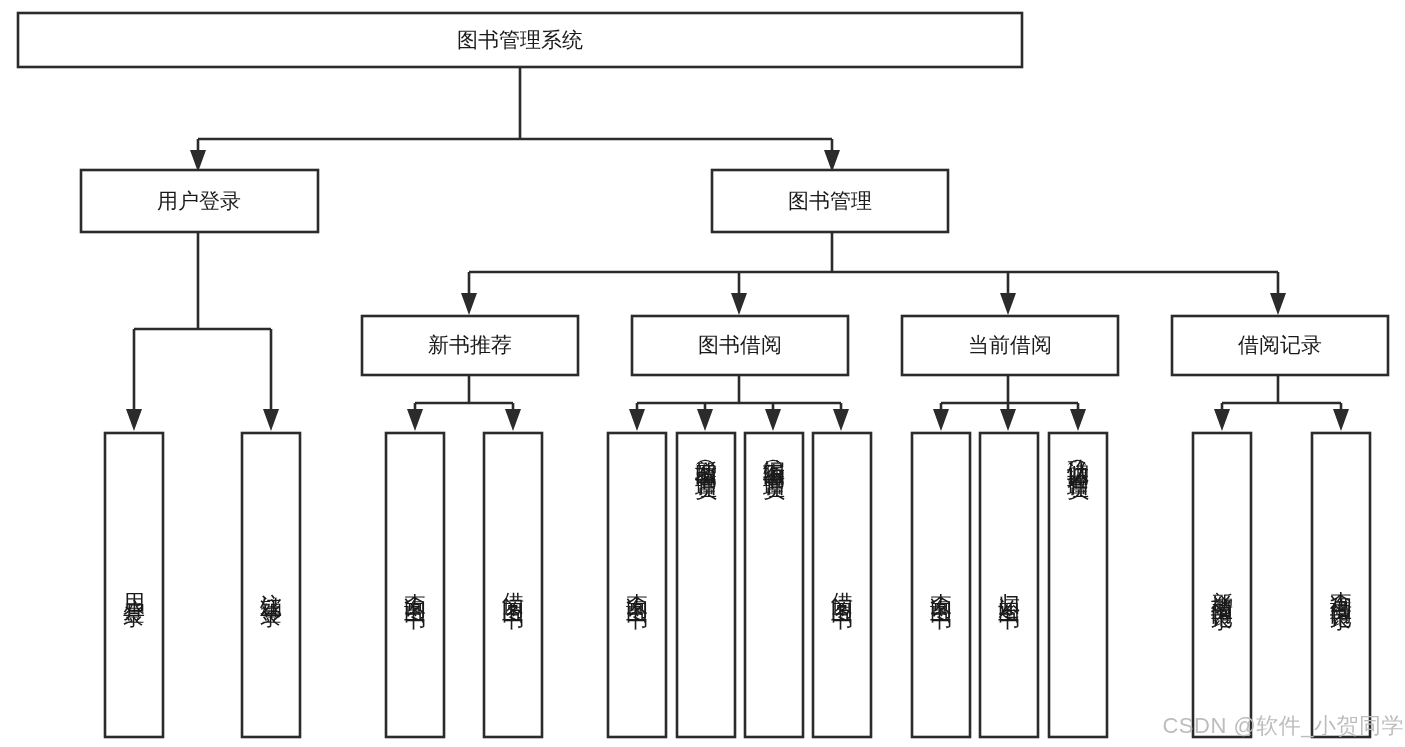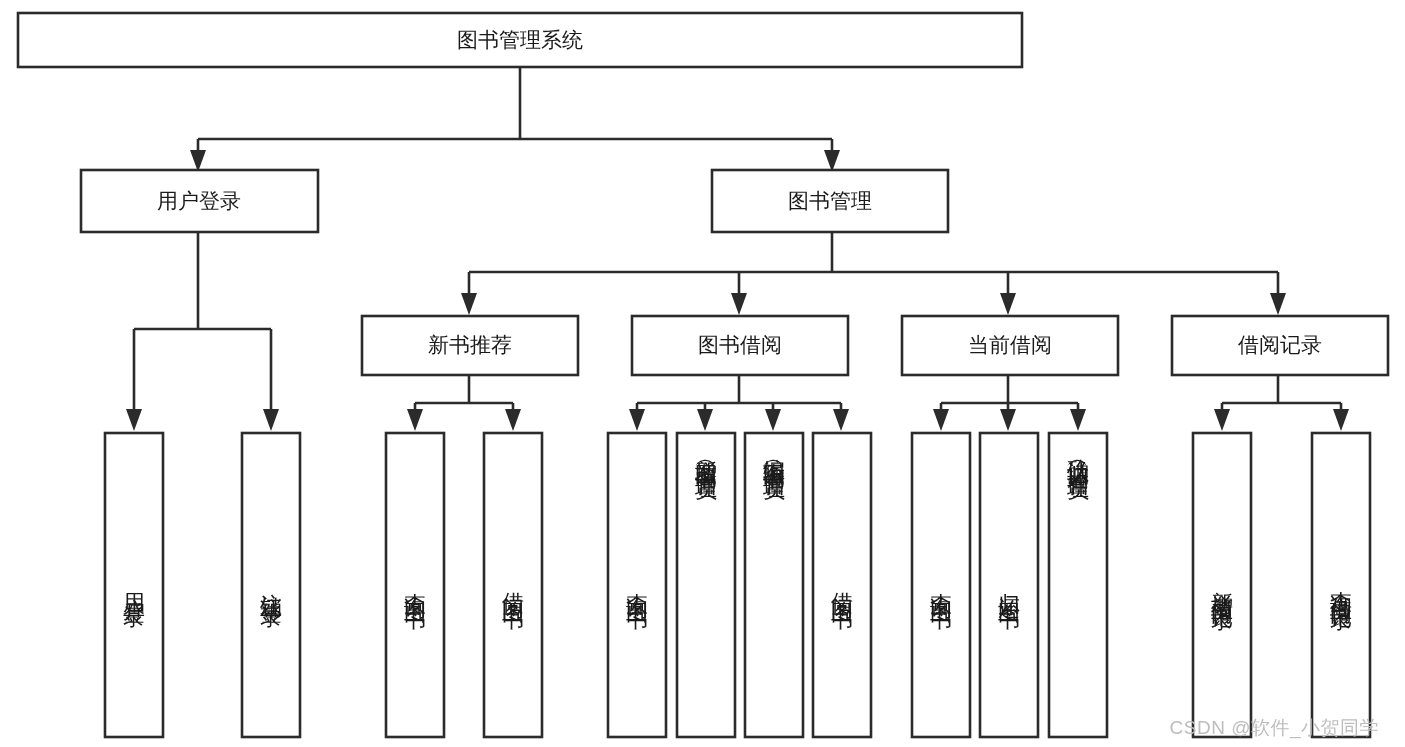--- a/index.html
+++ b/index.html
@@ -43,24 +43,24 @@
   }
   .node-label {
     fill: #1a1a1a;
     font-family: "Liberation Sans", "DejaVu Sans", sans-serif;
     font-size: 21px;
     text-anchor: middle;
     dominant-baseline: middle;
   }
   .watermark {
     position: absolute;
-    right: 26px;
+    right: 1px;
     bottom: 6px;
     font-family: "Liberation Sans", "DejaVu Sans", sans-serif;
-    font-size: 19px;
+    font-size: 22px;
     color: #bdbdbd;
     letter-spacing: 0.5px;
     white-space: nowrap;
     pointer-events: none;
   }
 </style>
 </head>
 <body>
 
 <div id="diagram-root">

